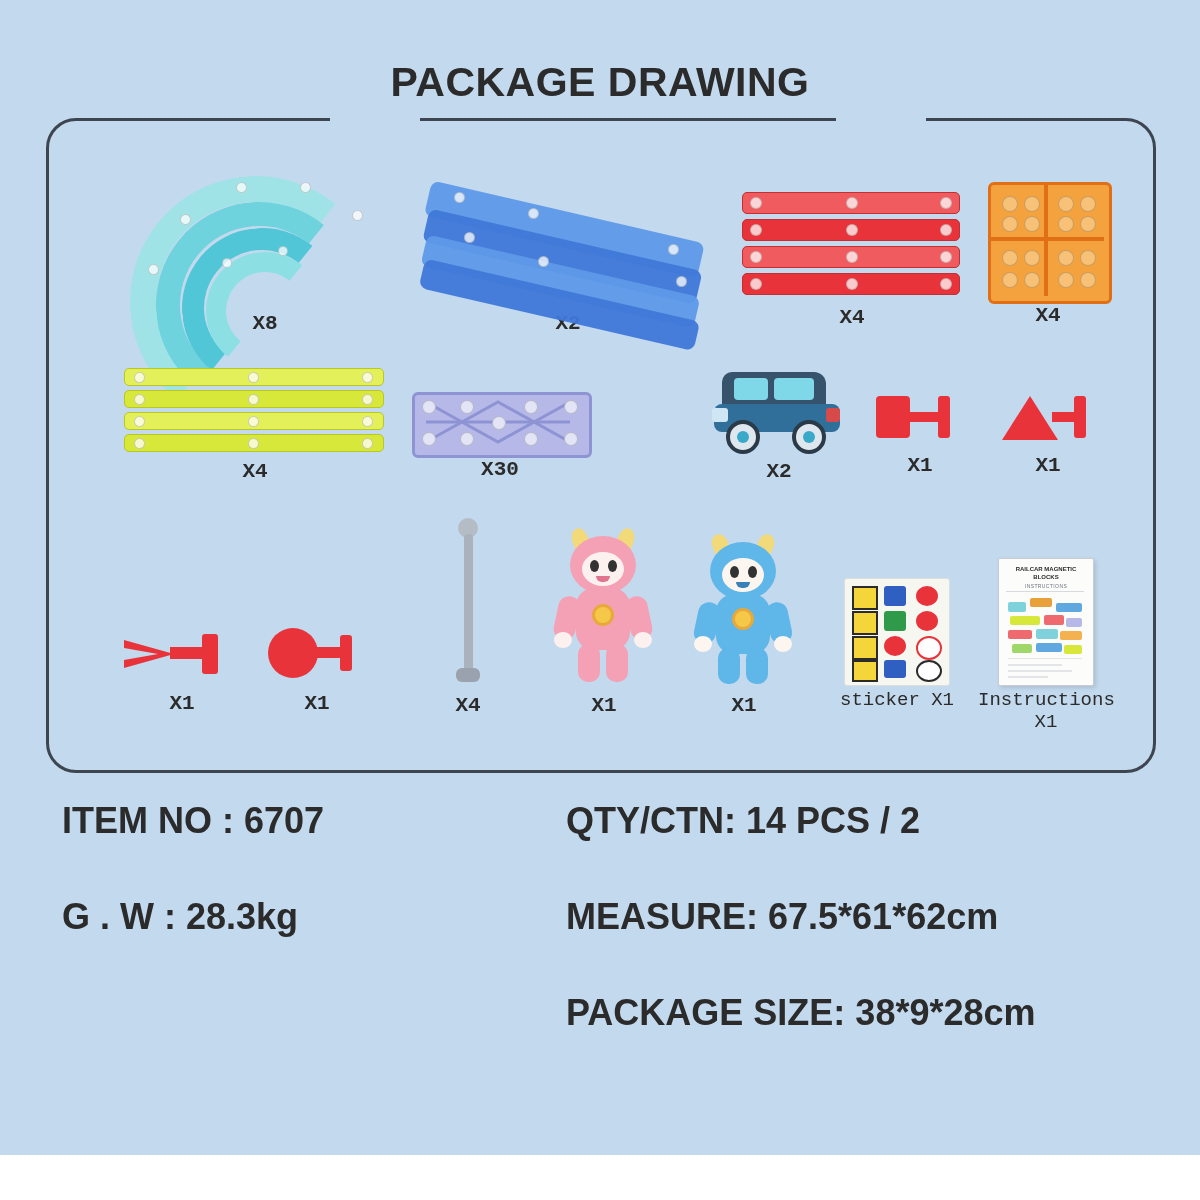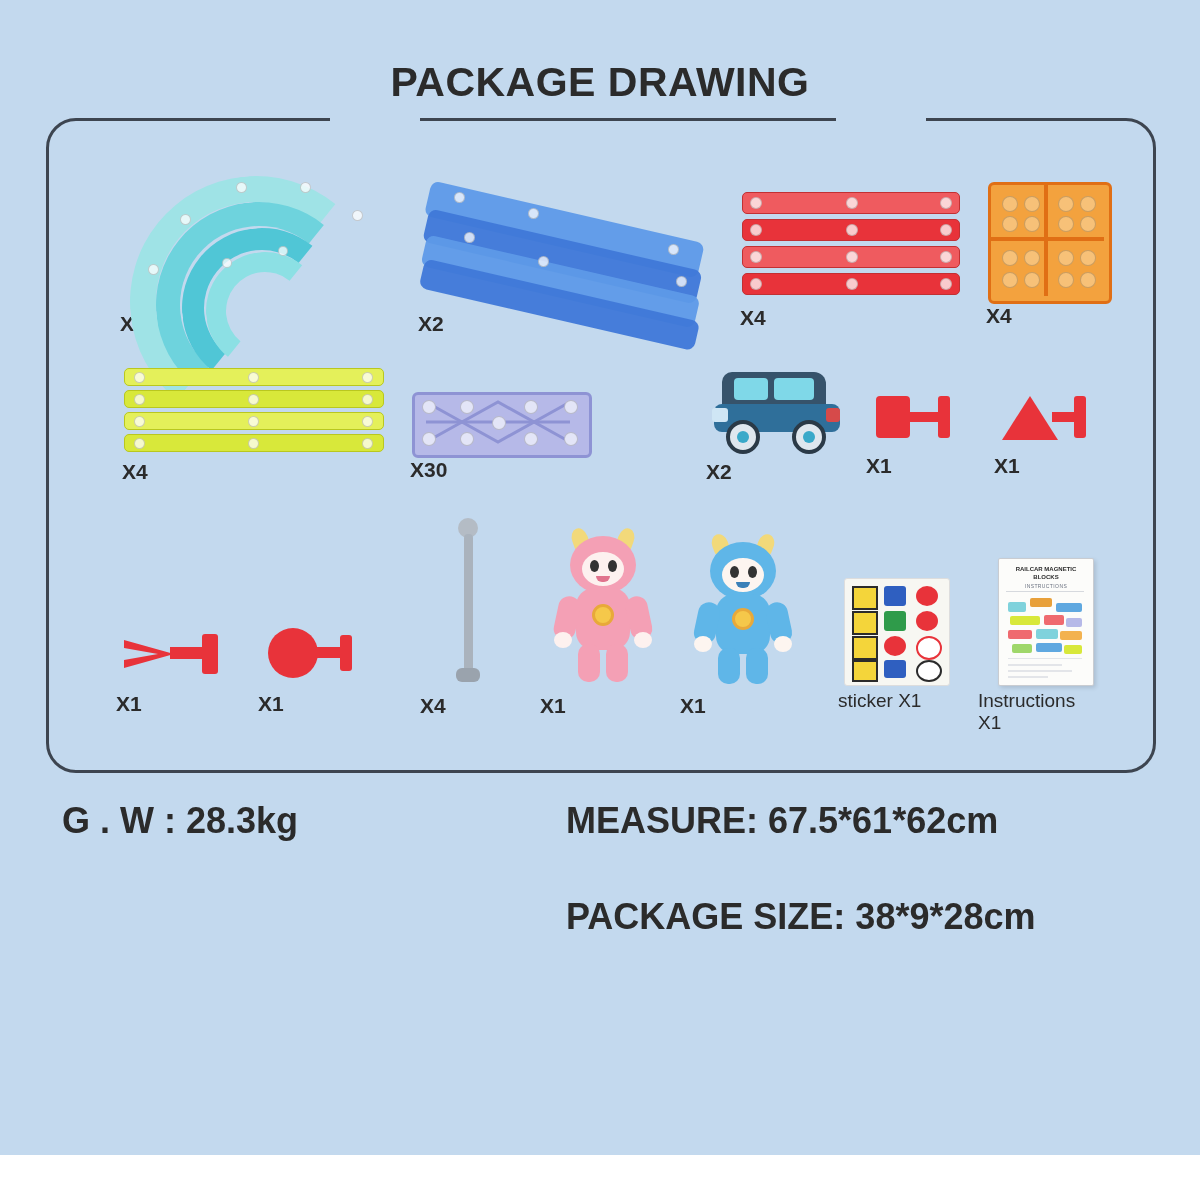--- a/index.html
+++ b/index.html
@@ -74,23 +74,24 @@
     text-align: center;
   }
   .item .art {
     position: relative;
     margin: 0 auto;
   }
   .cap {
     font-size: 21px;
     font-weight: bold;
     color: #2b2b2b;
-    text-align: left;
+    text-align: center;
     line-height: 1.15;
     margin-top: 4px;
+    font-family: Liberation Mono, monospace;
   }
   .cap.small {
     font-size: 19px;
     font-weight: normal;
   }
 
   
   .bar {
     position: absolute;
     border-radius: 5px;
@@ -420,20 +421,24 @@
       <div style="position:absolute;left:10px;top:106px;width:54px;height:2px;background:#e3e5e9;"></div>
       <div style="position:absolute;left:10px;top:112px;width:64px;height:2px;background:#e3e5e9;"></div>
       <div style="position:absolute;left:10px;top:118px;width:40px;height:2px;background:#e3e5e9;"></div>
     </div>
     <div class="cap small">Instructions</div>
     <div class="cap small" style="margin-top:0;">X1</div>
   </div>
 
   <div class="specs">
     <div class="spec-row">
+      <div class="spec-cell col-left">ITEM NO :  6707</div>
+      <div class="spec-cell col-right">QTY/CTN:  14 PCS / 2</div>
+    </div>
+    <div class="spec-row">
       <div class="spec-cell col-left">G . W :  28.3kg</div>
       <div class="spec-cell col-right">MEASURE: 67.5*61*62cm</div>
     </div>
     <div class="spec-row">
       <div class="spec-cell col-right">PACKAGE SIZE: 38*9*28cm</div>
     </div>
   </div>
 </div>
 
 </body></html>

